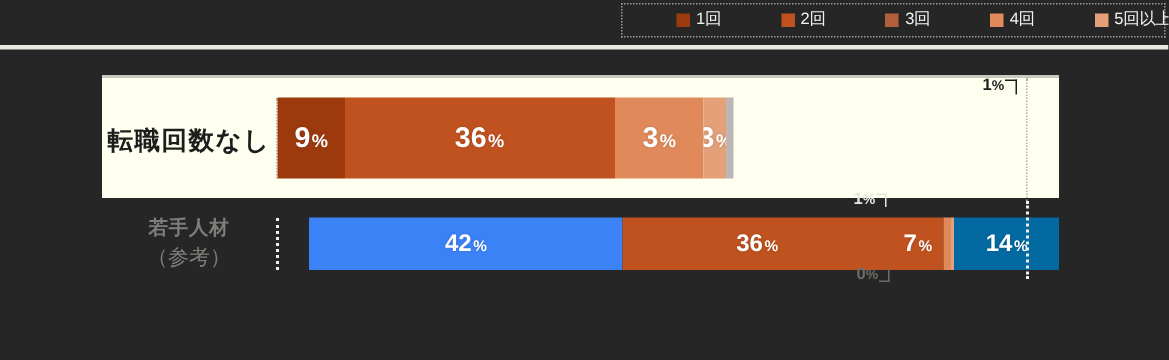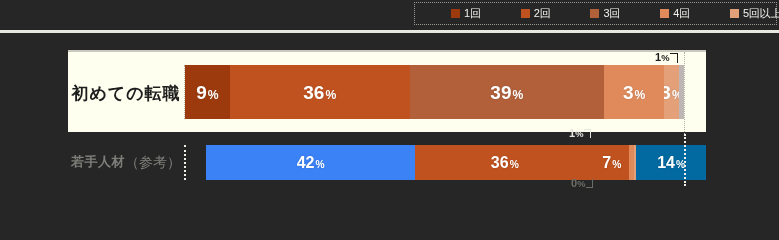--- a/index.html
+++ b/index.html
@@ -50,21 +50,21 @@
     position: absolute; left: 616px; top: 0; width: 0; height: 82px;
     border-left: 1px dotted #b0b0a4;
   }
 
   
   #panel-young {
     position: absolute; left: 68px; top: 140px; width: 638px; height: 52px;
   }
   #panel-young .row-label {
     position: absolute; left: 0; top: 0; width: 116px; height: 44px;
-    display: flex; align-items: center; justify-content: center;
+    display: flex; flex-direction: column; align-items: center; justify-content: center;
     color: #8d8d88; opacity: .85;
   }
   #panel-young .row-label .main { font-size: 13px; font-weight: bold; letter-spacing: .5px; }
   #panel-young .row-label .sub  { font-size: 14px; margin-top: 2px; }
   #bar-young {
     position: absolute; left: 116px; top: 5px; width: 500px; height: 35px;
     display: flex; border-left: 2px dotted #f0f0ea;
   }
   #panel-young .axis-end {
     position: absolute; left: 616px; top: -6px; width: 0; height: 52px;
@@ -133,30 +133,27 @@
       <span class="legend-swatch" style="background: rgb(227, 160, 121);"></span>
       <span class="legend-label">5回以上</span>
     </div>
     <div class="legend-item">
       <span class="legend-swatch" style="background: rgb(189, 182, 180);"></span>
       <span class="legend-label">転職回数なし（初めての転職）</span>
     </div>
   </div>
 
 <div id="panel-midlevel">
-  <div class="row-label">初めての転職</div>
+  <div class="row-label">転職回数なし</div>
   <div id="bar-midlevel">
       <div class="seg" style="flex: 0 0 9%; background: rgb(156, 58, 13);">
         <span class="seg-text"><span>9</span><span class="pct">%</span></span>
       </div>
       <div class="seg" style="flex: 0 0 36%; background: rgb(192, 82, 31);">
         <span class="seg-text"><span>36</span><span class="pct">%</span></span>
-      </div>
-      <div class="seg" style="flex: 0 0 39%; background: rgb(178, 96, 58);">
-        <span class="seg-text"><span>39</span><span class="pct">%</span></span>
       </div>
       <div class="seg" style="flex: 0 0 12%; background: rgb(224, 138, 92);">
         <span class="seg-text"><span>3</span><span class="pct">%</span></span>
       </div>
       <div class="seg" style="flex: 0 0 3%; background: rgb(227, 160, 121);">
         <span class="seg-text"><span>3</span><span class="pct">%</span></span>
       </div>
       <div class="seg hide-label" style="flex: 0 0 1%; background: rgb(189, 182, 180);"></div>
     </div>
   <div class="axis-end"></div>

